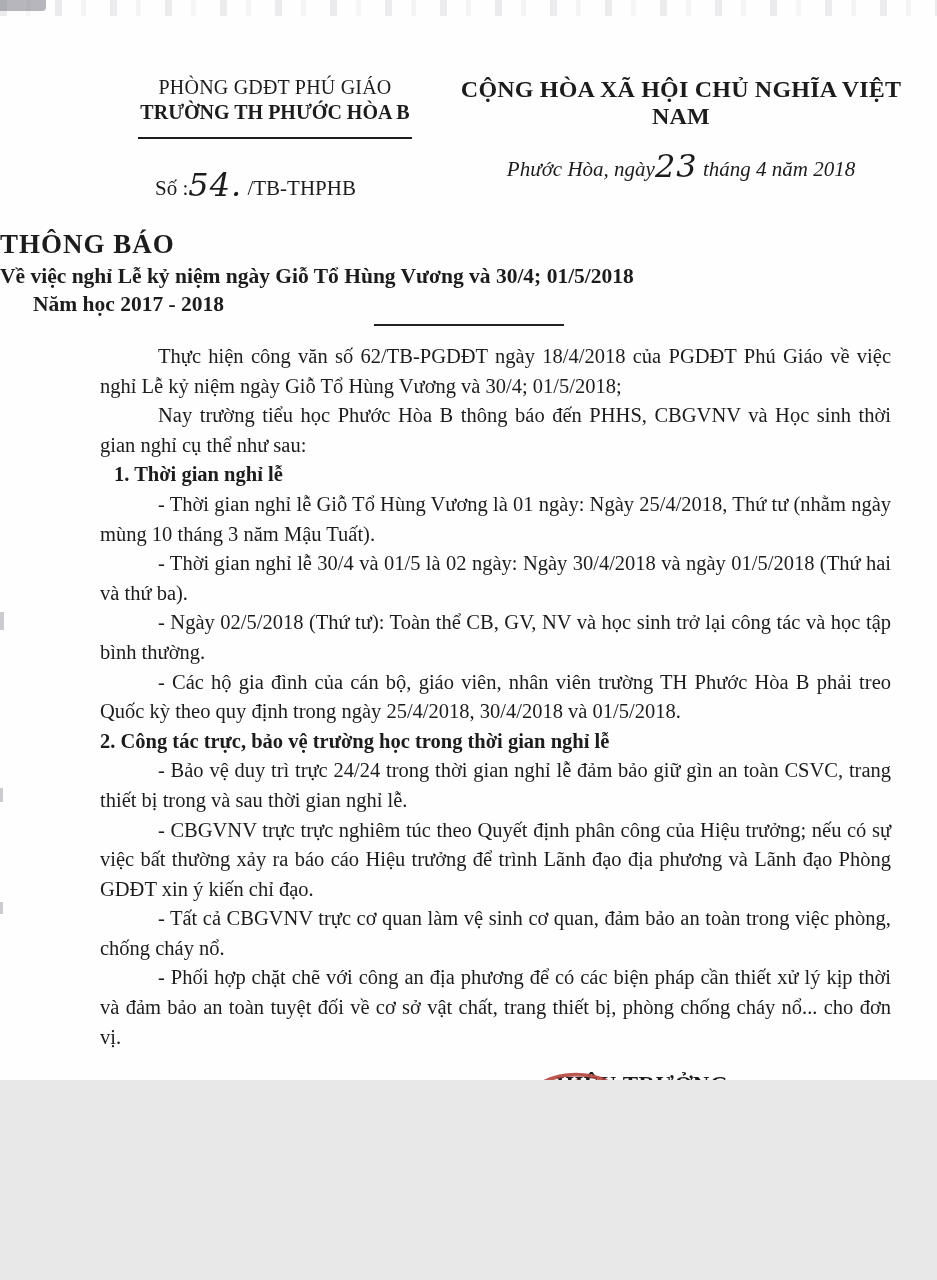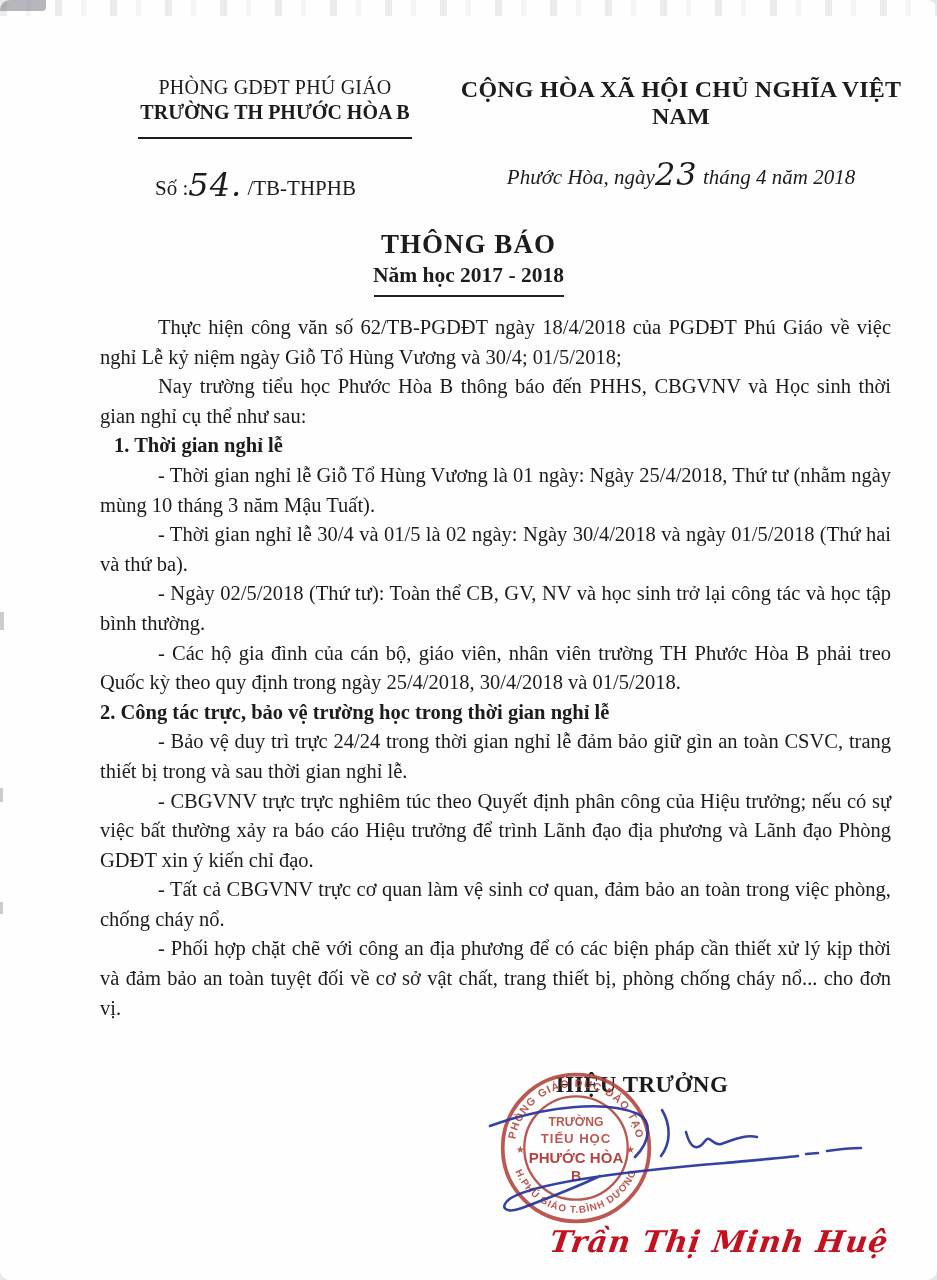--- a/index.html
+++ b/index.html
@@ -1,46 +1,46 @@
 <!DOCTYPE html>
 <html><head>
 <meta charset="utf-8">
 <style>
   html,body{margin:0;padding:0;background:#e8e8e8;}
   .page{
-    position:relative;width:937px;height:1280px;margin:0 auto;
+    position:relative;width:937px;height:1080px;margin:0 auto;
     background:#fefefe;overflow:hidden;
-    font-family:"Liberation Serif",serif;color:#1c1c1c;border-radius:10px;
+    font-family:"Liberation Serif",serif;color:#1c1c1c;
   }
   
   .noise-top{position:absolute;top:0;left:0;right:0;height:16px;
     background:repeating-linear-gradient(90deg,rgba(125,125,140,.14) 0 7px,transparent 7px 26px,rgba(140,140,150,.08) 26px 31px,transparent 31px 55px);}
   .corner-blob{position:absolute;top:0;left:0;width:46px;height:11px;background:#7a7a85;opacity:.55;border-radius:0 0 4px 0;}
   .edge-mark{position:absolute;left:0;background:#9a9aa2;opacity:.5;}
   .em1{top:612px;width:4px;height:18px;}
   .em2{top:788px;width:3px;height:14px;}
   .em3{top:902px;width:3px;height:12px;}
 
   
   .header{display:flex;padding-top:76px;}
   .header-left{margin-left:95px;width:360px;text-align:center;}
   .header-right{flex:1;text-align:center;margin-right:30px;}
   .hl-office{font-size:20px;letter-spacing:.2px;}
   .hl-school{font-size:20px;font-weight:bold;display:inline-block;border-bottom:2px solid #1c1c1c;padding:0 2px 13px 2px;margin-top:2px;}
   .hr-national{font-size:24px;font-weight:bold;letter-spacing:.2px;}
   .hr-motto{font-size:22px;font-weight:bold;display:inline-block;border-bottom:2px solid #1c1c1c;padding:0 6px 3px 6px;margin-top:2px;}
   .docno-line{text-align:left;padding-left:60px;font-size:21px;margin-top:26px;white-space:nowrap;}
-  .date-line{font-style:italic;font-size:21px;margin-top:24px;white-space:nowrap;}
+  .date-line{font-style:italic;font-size:21px;margin-top:16px;white-space:nowrap;}
   .hand{font-family:"DejaVu Serif",serif;font-style:italic;font-size:32px;letter-spacing:1px;position:relative;top:1px;}
 
   
-  .title-block{text-align:center;margin-top:26px;}
+  .title-block{text-align:left;margin-top:26px;}
   .title-main{font-size:27px;font-weight:bold;letter-spacing:1px;}
   .title-subject{font-size:21.5px;font-weight:bold;margin-top:4px;}
-  .title-year{font-size:21.5px;font-weight:bold;margin-top:3px;}
+  .title-year{font-size:21.5px;font-weight:bold;margin-top:3px;margin-left:33px;}
   .title-rule{width:190px;height:2px;background:#222;margin:7px auto 0 auto;}
 
   
   .body-text{margin:16px 46px 0 100px;font-size:20.5px;line-height:29.6px;text-align:justify;}
   .para{text-indent:58px;}
   .p-heading{font-weight:bold;text-indent:14px;text-align:left;}
   .p-heading.flush{text-indent:0;}
 
   
   .sig-area{position:absolute;left:0;top:1056px;width:937px;height:224px;}
@@ -69,20 +69,21 @@
       <div class="docno-line"><span>Số :</span><span class="hand">54.</span> <span>/TB-THPHB</span></div>
     </div>
     <div class="header-right">
       <div class="hr-national">CỘNG HÒA XÃ HỘI CHỦ NGHĨA VIỆT NAM</div>
       <div class="date-line"><span>Phước Hòa, ngày</span><span class="hand">23</span> <span>tháng 4  năm 2018</span></div>
     </div>
   </div>
 
   <div class="title-block">
     <div class="title-main">THÔNG BÁO</div>
+    <div class="title-subject">Về việc nghỉ Lễ kỷ niệm ngày Giỗ Tổ Hùng Vương và 30/4; 01/5/2018</div>
     <div class="title-year">Năm học 2017 - 2018</div>
     <div class="title-rule"></div>
   </div>
 
   <div class="body-text">
     <div class="para">Thực hiện công văn số 62/TB-PGDĐT ngày 18/4/2018 của PGDĐT Phú Giáo về  việc nghỉ Lễ kỷ niệm ngày Giỗ Tổ Hùng Vương và 30/4; 01/5/2018;</div>
     <div class="para">Nay trường tiểu học Phước Hòa B thông báo đến PHHS, CBGVNV và Học sinh thời gian nghỉ cụ thể như sau:</div>
     <div class="para p-heading">1. Thời gian nghỉ lễ</div>
     <div class="para">- Thời gian nghỉ lễ Giỗ Tổ Hùng Vương là 01 ngày: Ngày 25/4/2018, Thứ tư (nhằm ngày mùng 10 tháng 3 năm Mậu Tuất).</div>
     <div class="para">- Thời gian nghỉ lễ 30/4 và 01/5 là 02 ngày: Ngày 30/4/2018 và ngày 01/5/2018 (Thứ hai và thứ ba).</div>

